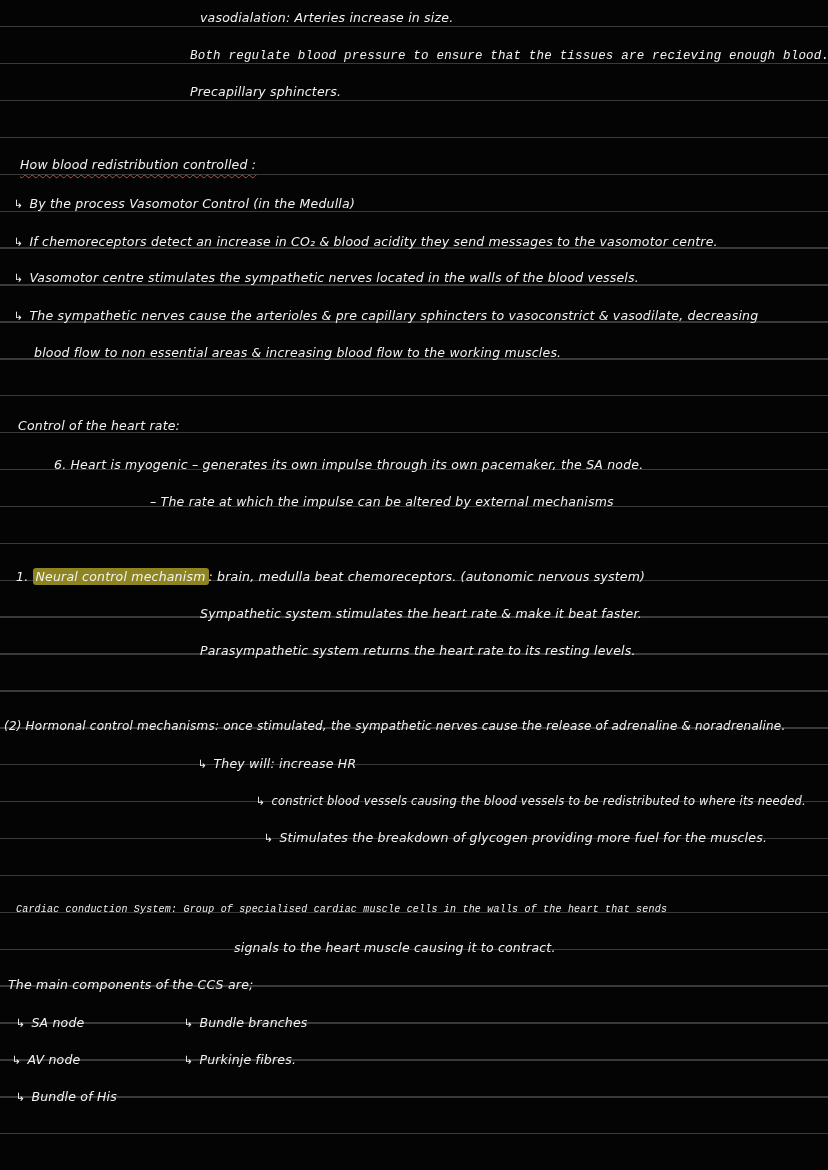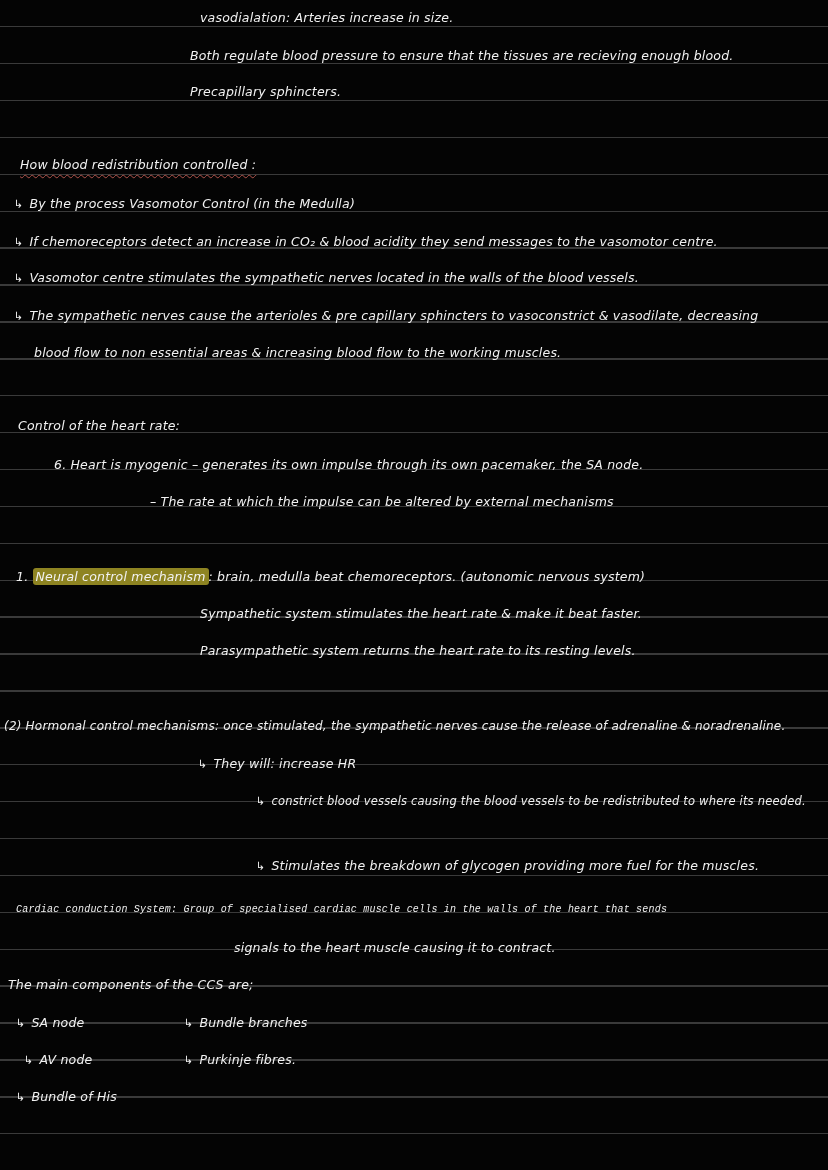--- a/index.html
+++ b/index.html
@@ -41,21 +41,21 @@
       padding: 1px 3px;
     }
     .arrow { display: inline-block; margin-right: 6px; font-style: normal; font-size: 11px; }
   </style>
 </head>
 <body>
 
 <div class="ruled"></div>
 
 <div class="line" style="left:200px; top:10px;font-style:italic;">vasodialation: Arteries increase in size.</div>
-<div class="line" style="left:190px; top:48px;">Both regulate blood pressure to ensure that the tissues are recieving enough blood.</div>
+<div class="line" style="left:190px; top:48px;font-family:Liberation Mono, monospace;">Both regulate blood pressure to ensure that the tissues are recieving enough blood.</div>
 <div class="line" style="left:190px; top:84px;">Precapillary sphincters.</div>
 
 <div class="line heading-underline" style="left:20px; top:157px;">How blood redistribution controlled :</div>
 <div class="line" style="left:14px; top:196px;">
   <span class="arrow">↳</span><span>By the process Vasomotor Control (in the Medulla)</span>
 </div>
 <div class="line" style="left:14px; top:234px;">
   <span class="arrow">↳</span><span>If chemoreceptors detect an increase in CO₂ &amp; blood acidity they send messages to the vasomotor centre.</span>
 </div>
 <div class="line" style="left:14px; top:270px;">
@@ -77,32 +77,32 @@
 <div class="line" style="left:200px; top:606px;">Sympathetic system stimulates the heart rate &amp; make it beat faster.</div>
 <div class="line" style="left:200px; top:643px;text-align:right;">Parasympathetic system returns the heart rate to its resting levels.</div>
 
 <div class="line" style="left:4px; top:718px; font-size:12px;">(2) Hormonal control mechanisms: once stimulated, the sympathetic nerves cause the release of adrenaline &amp; noradrenaline.</div>
 <div class="line" style="left:198px; top:756px;">
   <span class="arrow">↳</span><span>They will: increase HR</span>
 </div>
 <div class="line" style="left:256px; top:793px; font-size:11.5px;">
   <span class="arrow">↳</span><span>constrict blood vessels causing the blood vessels to be redistributed to where its needed.</span>
 </div>
-<div class="line" style="left:256px; top:830px;margin-top:28px;">
+<div class="line" style="left:264px; top:830px;">
   <span class="arrow">↳</span><span>Stimulates the breakdown of glycogen providing more fuel for the muscles.</span>
 </div>
 
 <div class="line big" style="left:16px; top:902px; font-size:10px;font-family:Liberation Mono, monospace;">Cardiac conduction System: Group of specialised cardiac muscle cells in the walls of the heart that sends</div>
 <div class="line" style="left:234px; top:940px;">signals to the heart muscle causing it to contract.</div>
 <div class="line" style="left:8px; top:977px;">The main components of the CCS are;</div>
 
 <div class="line" style="left:16px; top:1015px;">
   <span class="arrow">↳</span><span>SA node</span>
 </div>
-<div class="line" style="left:24px; top:1052px;">
+<div class="line" style="left:12px; top:1052px;">
   <span class="arrow">↳</span><span>AV node</span>
 </div>
 <div class="line" style="left:16px; top:1089px;">
   <span class="arrow">↳</span><span>Bundle of His</span>
 </div>
 <div class="line" style="left:184px; top:1015px;">
   <span class="arrow">↳</span><span>Bundle branches</span>
 </div>
 <div class="line" style="left:184px; top:1052px;">
   <span class="arrow">↳</span><span>Purkinje fibres.</span>

